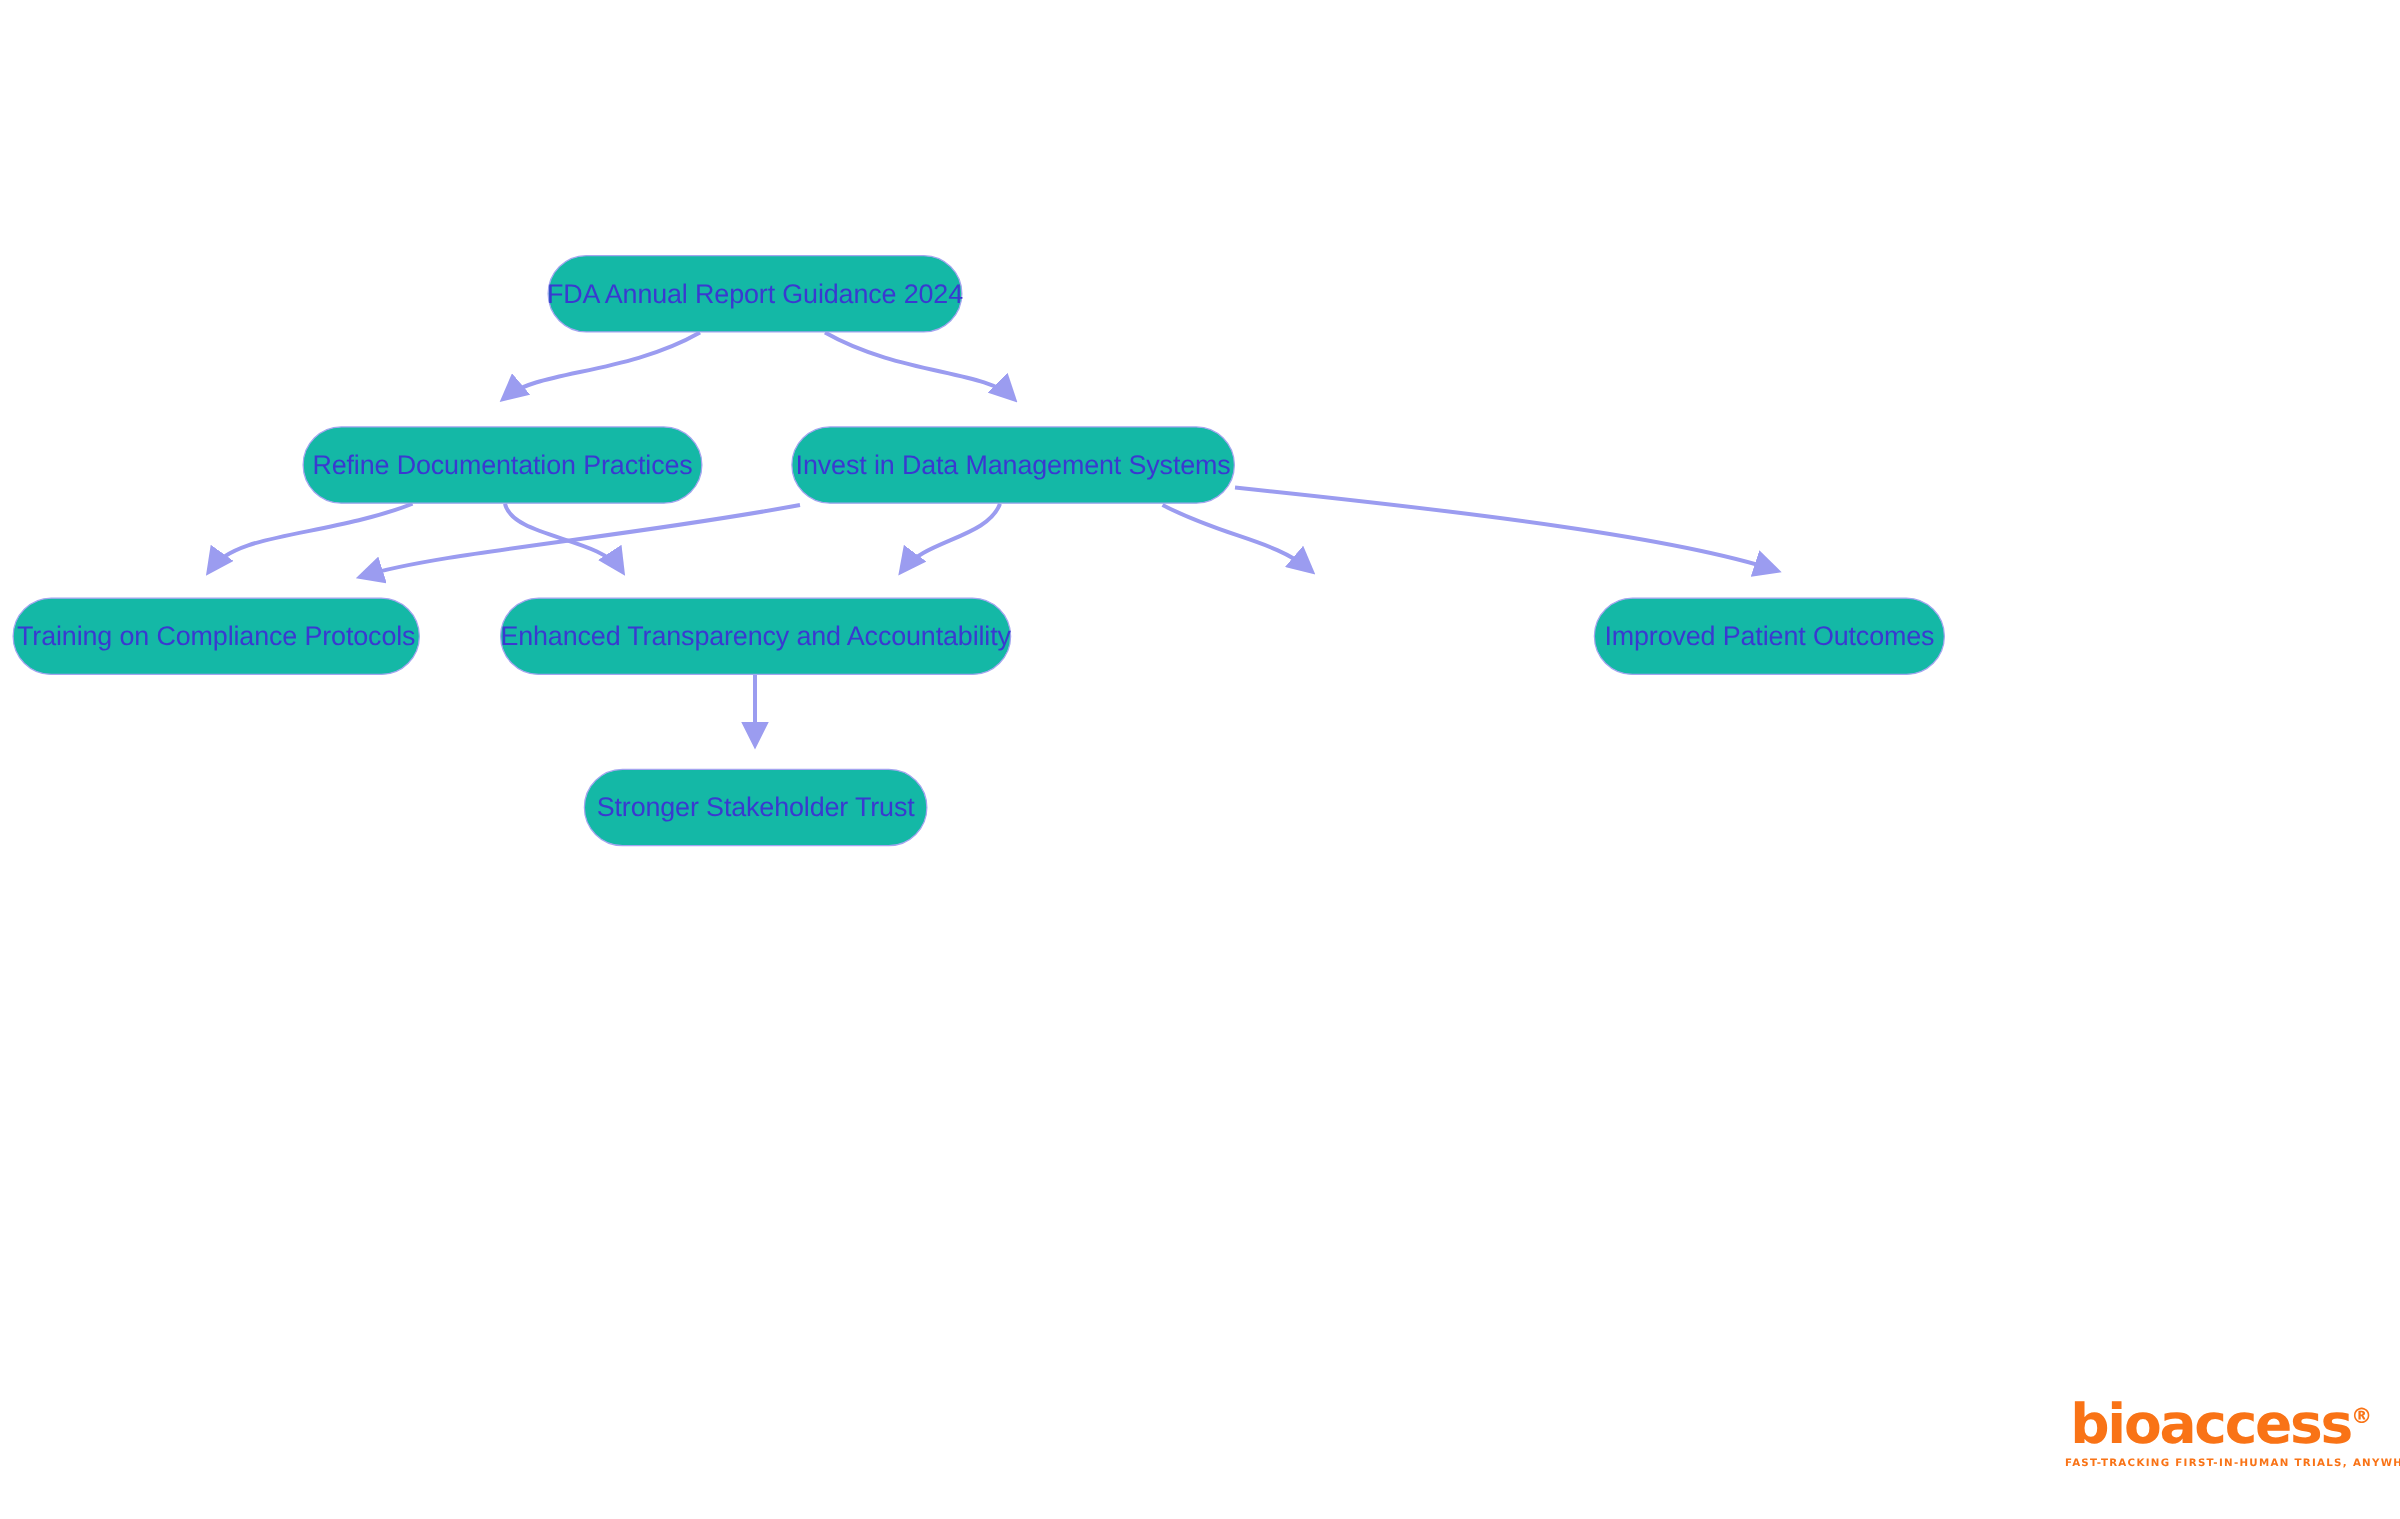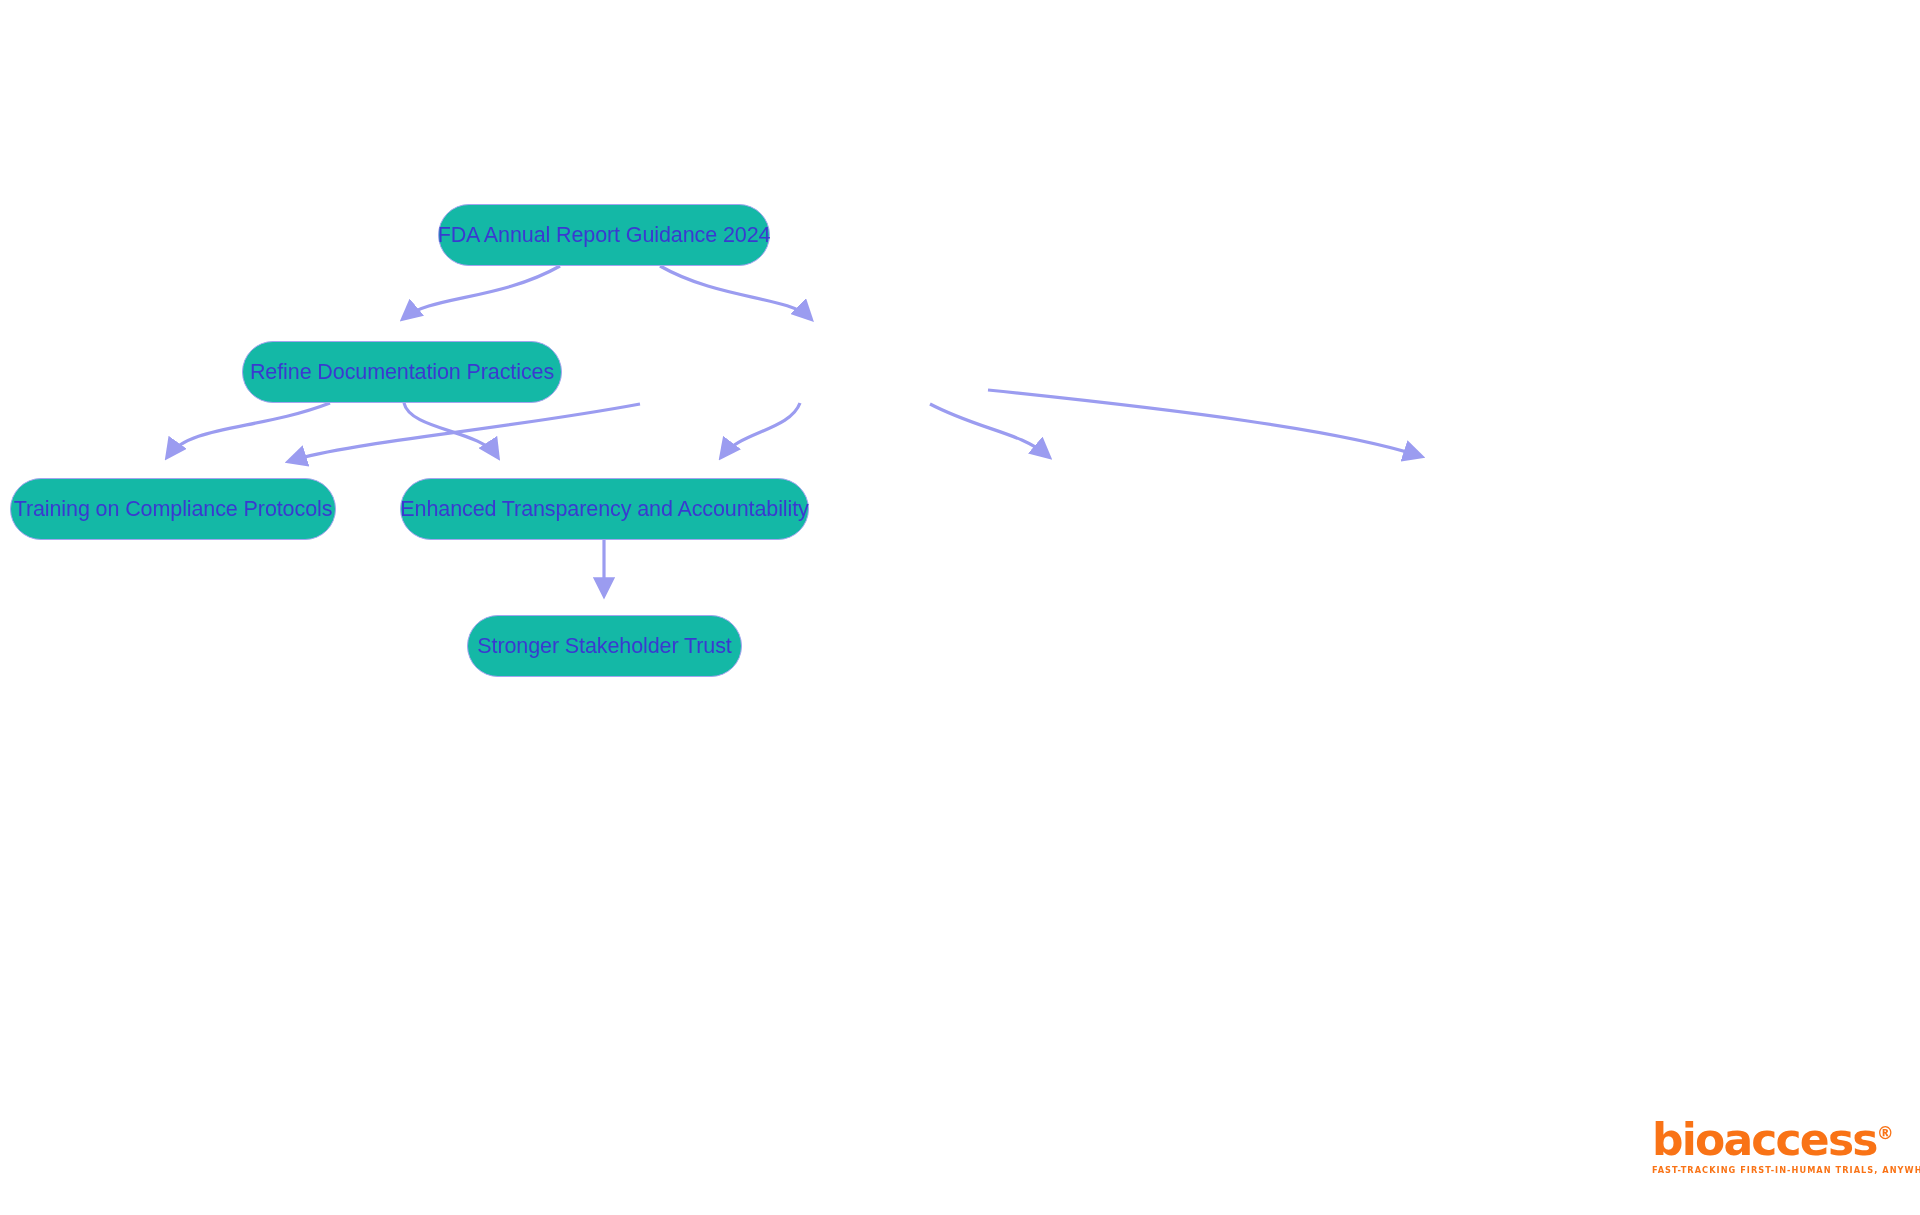--- a/index.html
+++ b/index.html
@@ -40,21 +40,21 @@
     letter-spacing: -0.1px;
     white-space: nowrap;
     text-align: center;
     font-family: "Liberation Sans", sans-serif;
   }
   #logo {
     position: absolute;
     left: 1652px;
     top: 1118px;
     width: 250px;
-    text-align: left;
+    text-align: center;
     user-select: none;
   }
   #logo-word {
     color: #f97316;
     font-size: 44px;
     font-weight: bold;
     letter-spacing: -1.8px;
     line-height: 1;
     font-family: "DejaVu Sans", sans-serif;
     position: relative;
@@ -101,30 +101,36 @@
   </svg>
 
   <div class="node" style="left:438px; top:204px; width:332px; height:62px;">
     <span>FDA Annual Report Guidance 2024</span>
   </div>
 
   <div class="node" style="left:242px; top:341px; width:320px; height:62px;">
     <span>Refine Documentation Practices</span>
   </div>
 
+  <div class="node" style="left:633px; top:341px; width:355px; height:62px;">
+    <span>Invest in Data Management Systems</span>
+  </div>
 
   <div class="node" style="left:400px; top:478px; width:409px; height:62px;">
     <span>Enhanced Transparency and Accountability</span>
   </div>
 
   <div class="node" style="left:10px; top:478px; width:326px; height:62px;">
     <span>Training on Compliance Protocols</span>
   </div>
 
 
+  <div class="node" style="left:1275px; top:478px; width:281px; height:62px;">
+    <span>Improved Patient Outcomes</span>
+  </div>
 
   <div class="node" style="left:467px; top:615px; width:275px; height:62px;">
     <span>Stronger Stakeholder Trust</span>
   </div>
 
   <div id="logo">
     <div id="logo-word"><span>bioaccess</span><span id="logo-reg">®</span></div>
     <div id="logo-tag">FAST-TRACKING FIRST-IN-HUMAN TRIALS, ANYWHERE</div>
   </div>
 

